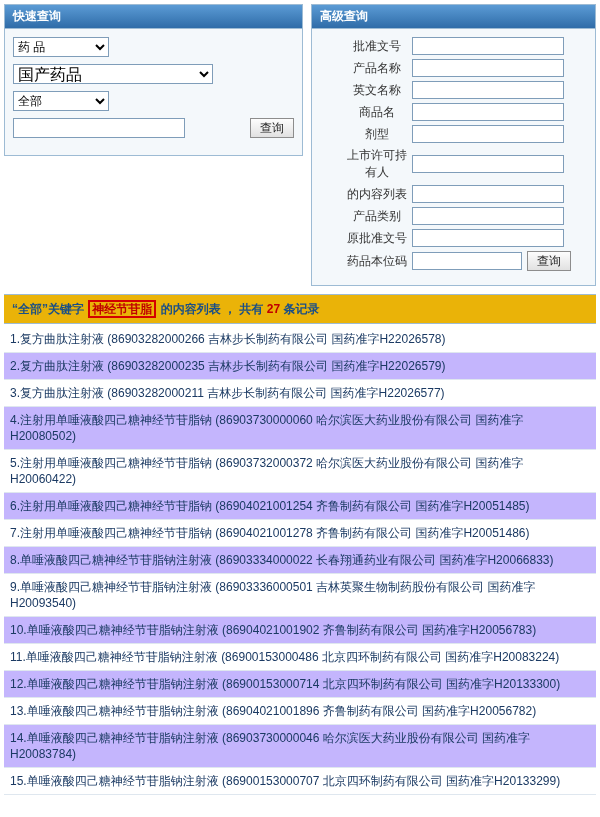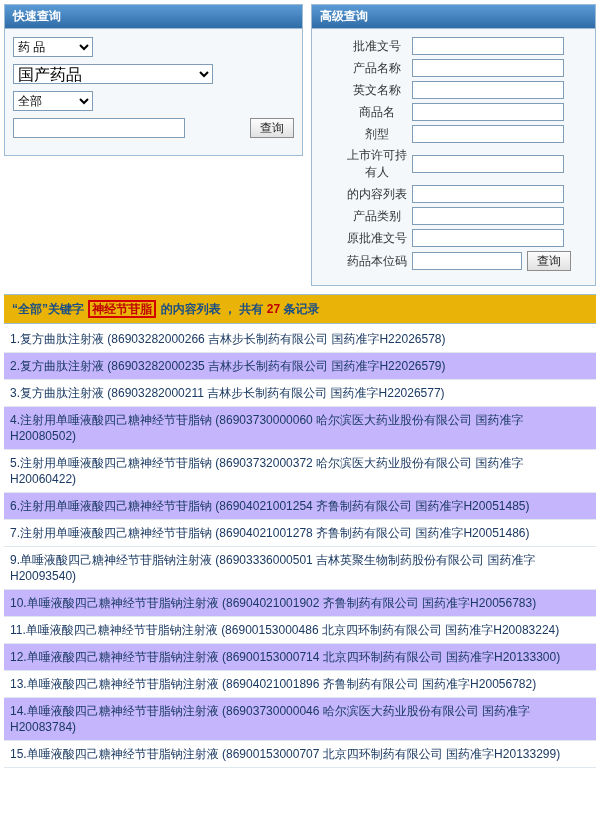--- a/index.html
+++ b/index.html
@@ -26,21 +26,21 @@
     font-size: 12px;
     font-weight: bold;
     padding: 3px 8px;
     border-bottom: 1px solid #9dbbd4;
   }
   .panel-body { padding: 8px 8px 10px 8px; }
 
   
   .row { margin-bottom: 7px; display: flex; align-items: center; }
   select.sel-small {
-    width: 80px; height: 20px; font-size: 12px;
+    width: 96px; height: 20px; font-size: 12px;
     font-family: "Liberation Sans", sans-serif;
     border: 1px solid #7f9db9; background: #fff;
   }
   select.sel-wide {
     width: 200px; height: 20px; font-size: 16px;
     font-family: "Liberation Sans", sans-serif;
     border: 1px solid #7f9db9; background: #fff;
   }
   input.kw {
     width: 172px; height: 20px; font-size: 12px; padding: 0 3px;
@@ -197,20 +197,21 @@
   </div>
 
   <div class="list">
     <div class="list-item">1.复方曲肽注射液 (86903282000266 吉林步长制药有限公司 国药准字H22026578)</div>
     <div class="list-item alt">2.复方曲肽注射液 (86903282000235 吉林步长制药有限公司 国药准字H22026579)</div>
     <div class="list-item">3.复方曲肽注射液 (86903282000211 吉林步长制药有限公司 国药准字H22026577)</div>
     <div class="list-item alt">4.注射用单唾液酸四己糖神经节苷脂钠 (86903730000060 哈尔滨医大药业股份有限公司 国药准字H20080502)</div>
     <div class="list-item">5.注射用单唾液酸四己糖神经节苷脂钠 (86903732000372 哈尔滨医大药业股份有限公司 国药准字H20060422)</div>
     <div class="list-item alt">6.注射用单唾液酸四己糖神经节苷脂钠 (86904021001254 齐鲁制药有限公司 国药准字H20051485)</div>
     <div class="list-item">7.注射用单唾液酸四己糖神经节苷脂钠 (86904021001278 齐鲁制药有限公司 国药准字H20051486)</div>
+    <div class="list-item alt">8.单唾液酸四己糖神经节苷脂钠注射液 (86903334000022 长春翔通药业有限公司 国药准字H20066833)</div>
     <div class="list-item">9.单唾液酸四己糖神经节苷脂钠注射液 (86903336000501 吉林英聚生物制药股份有限公司 国药准字H20093540)</div>
     <div class="list-item alt">10.单唾液酸四己糖神经节苷脂钠注射液 (86904021001902 齐鲁制药有限公司 国药准字H20056783)</div>
     <div class="list-item">11.单唾液酸四己糖神经节苷脂钠注射液 (86900153000486 北京四环制药有限公司 国药准字H20083224)</div>
     <div class="list-item alt">12.单唾液酸四己糖神经节苷脂钠注射液 (86900153000714 北京四环制药有限公司 国药准字H20133300)</div>
     <div class="list-item">13.单唾液酸四己糖神经节苷脂钠注射液 (86904021001896 齐鲁制药有限公司 国药准字H20056782)</div>
     <div class="list-item alt">14.单唾液酸四己糖神经节苷脂钠注射液 (86903730000046 哈尔滨医大药业股份有限公司 国药准字H20083784)</div>
     <div class="list-item">15.单唾液酸四己糖神经节苷脂钠注射液 (86900153000707 北京四环制药有限公司 国药准字H20133299)</div>
 
   </div>
 

